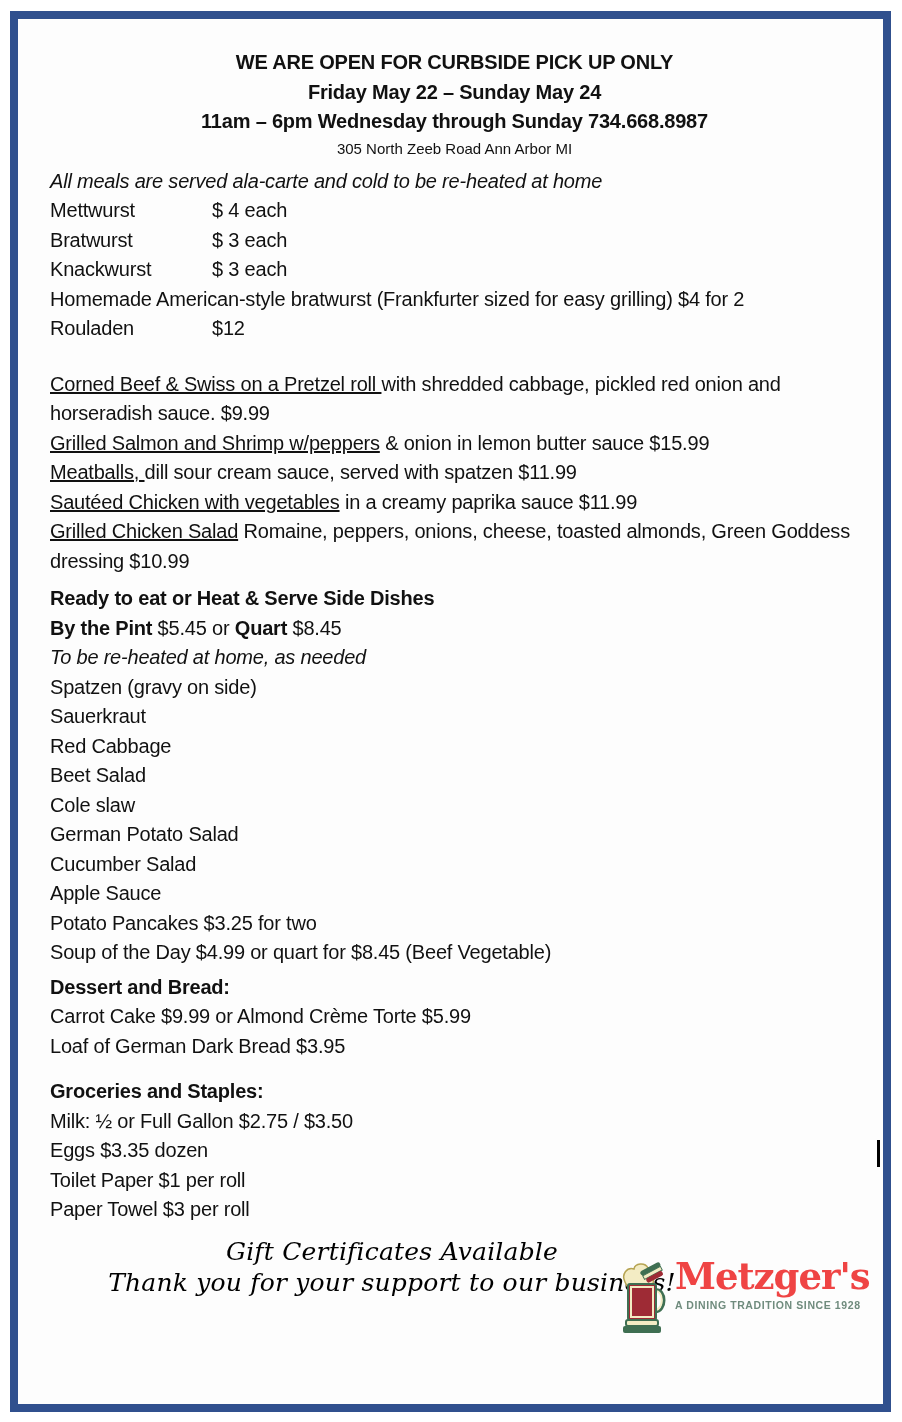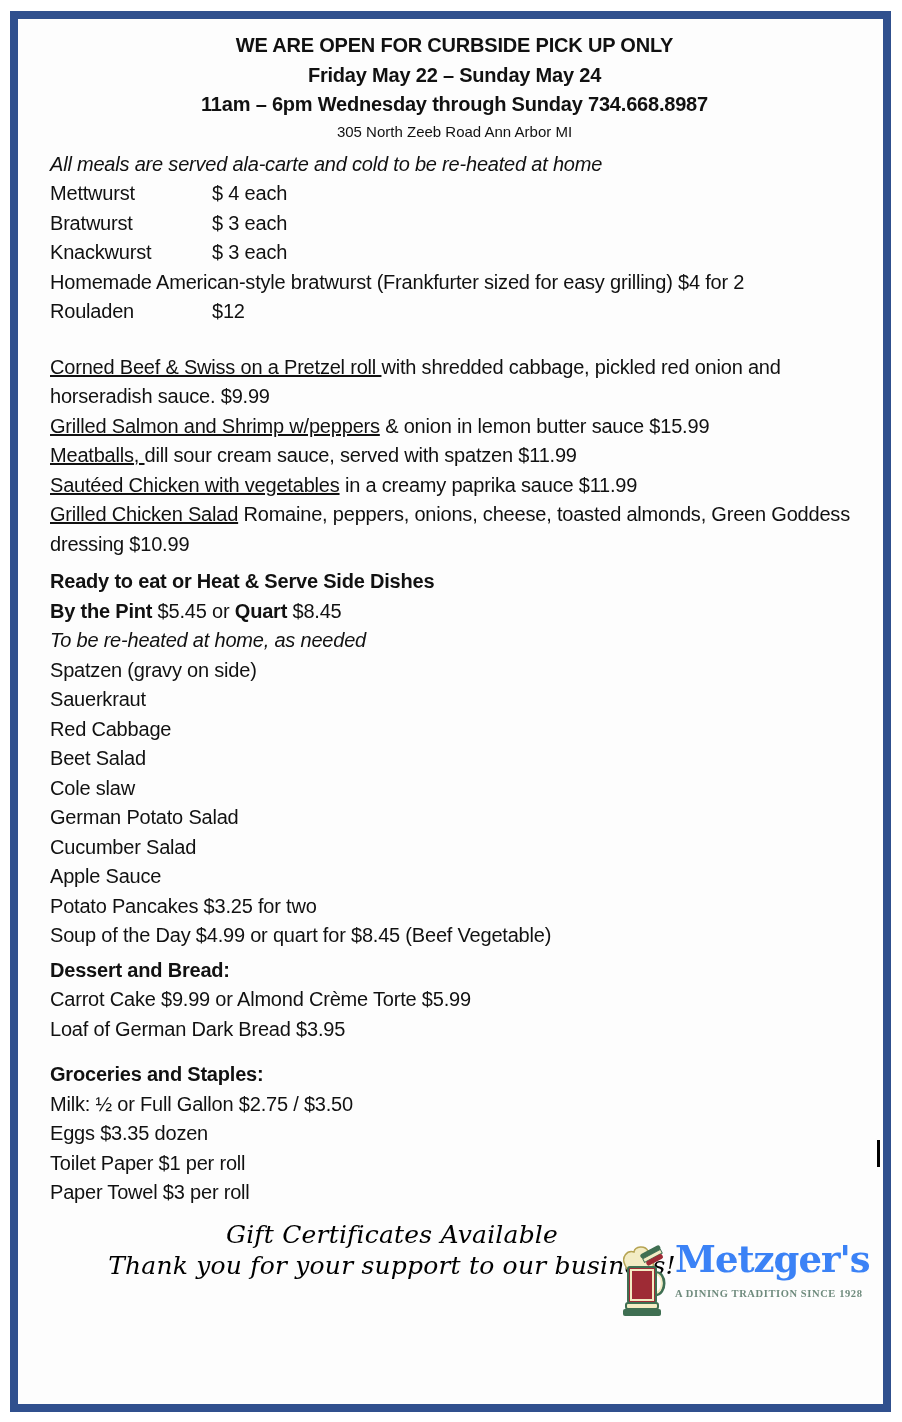--- a/index.html
+++ b/index.html
@@ -7,21 +7,21 @@
     position:relative;
     margin:11px 11px 10px 10px;
     border:8px solid #30508e;
     height:1385px;
     box-sizing:content-box;
     background:#fdfdfd;
     font-family:"Liberation Sans", sans-serif;
     color:#111;
     overflow:hidden;
   }
-  .content{padding:12px 24px 0 32px;}
+  .content{padding:29px 24px 0 32px;}
   .line{font-size:20px;line-height:29.5px;letter-spacing:-0.2px;}
   .bold{font-weight:bold;}
   .italic{font-style:italic;}
   .hdr-line{font-size:20px;line-height:29.5px;font-weight:bold;text-align:center;letter-spacing:-0.2px;}
   .hdr-addr{font-size:15px;line-height:23px;text-align:center;}
   .sec{margin:0;}
   .meats{margin-top:7px;}
   .price-row .nm{display:inline-block;width:162px;}
   .specials{margin-top:26px;}
   .u{text-decoration:underline;}
@@ -34,24 +34,24 @@
     font-family:"DejaVu Serif", serif;
     font-style:italic;
     font-size:25px;line-height:31px;color:#000;
     letter-spacing:0.2px;
   }
   .logo{position:absolute;right:8px;top:20px;width:232px;display:flex;align-items:flex-start;}
   .logo-stein{flex:0 0 auto;margin-top:4px;}
   .logo-txt{margin-left:4px;}
   .logo-word{
     font-family:"DejaVu Serif", serif;font-weight:bold;
-    font-size:37px;line-height:40px;color:#3b82f6;letter-spacing:-1px;
+    font-size:37px;line-height:40px;color:#ef4444;letter-spacing:-1px;
   }
   .logo-tag{
-    font-size:10.5px;font-weight:bold;color:#6f8b7d;letter-spacing:0.6px;margin-top:9px;white-space:nowrap;font-family:Liberation Serif, serif;
+    font-size:10.5px;font-weight:bold;color:#6f8b7d;letter-spacing:0.6px;margin-top:3px;white-space:nowrap;
   }
   .caret{position:absolute;left:859px;top:1121px;width:3px;height:27px;background:#000;}
 </style>
 </head>
 <body>
 
 <div class="page">
   <div class="content">
 
     <header>

